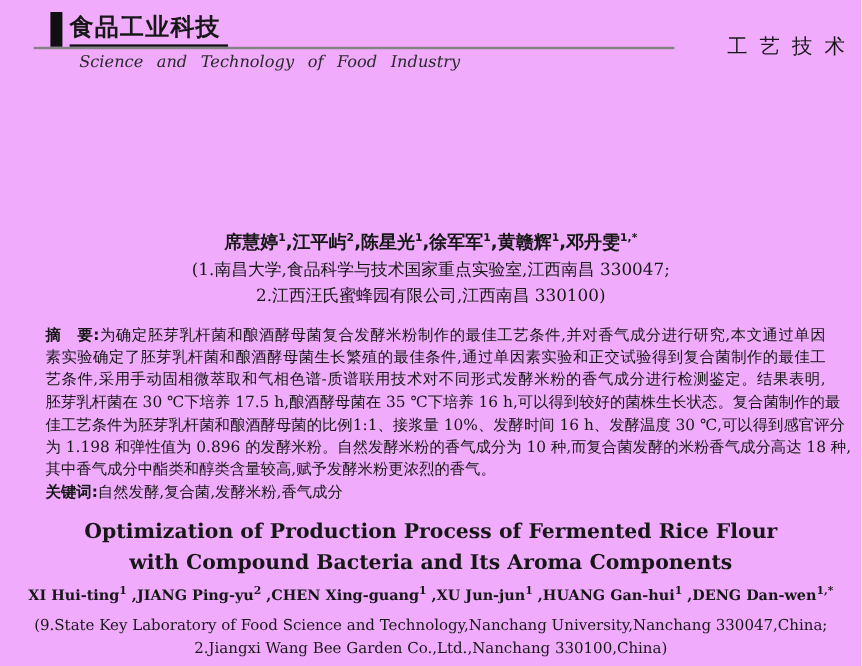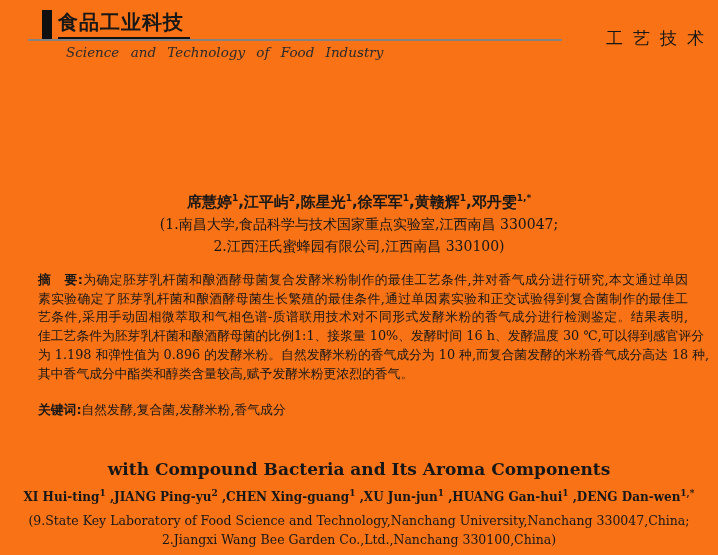--- a/index.html
+++ b/index.html
@@ -1,17 +1,17 @@
 <!DOCTYPE html>
 <html><head>
 <meta charset="utf-8">
 <style>
   html,body{margin:0;padding:0;background:#ffffff;}
   .page{
-    position:relative;width:718px;height:555px;background:#f97316;
+    position:relative;width:718px;height:555px;background:#f0abfc;
     font-family:"DejaVu Serif","Liberation Serif",serif;color:#171717;overflow:hidden;
   }
   
   .logo-bar{position:absolute;left:42px;top:10px;width:10px;height:29px;background:#101010;}
   .logo-cn{
     position:absolute;left:58px;top:9px;font-size:20px;font-weight:bold;
     letter-spacing:1px;border-bottom:2px solid #101010;padding:0 6px 1px 0;
     font-family:"DejaVu Serif",serif;
   }
   .header-rule{position:absolute;left:28px;top:39px;width:534px;height:2px;background:#838383;}
@@ -62,27 +62,29 @@
 
 
   <div class="cline authors-cn"><span>席慧婷</span><sup>1</sup>,<span>江平屿</span><sup>2</sup>,<span>陈星光</span><sup>1</sup>,<span>徐军军</span><sup>1</sup>,<span>黄赣辉</span><sup>1</sup>,<span>邓丹雯</span><sup>1,*</sup></div>
   <div class="cline affil-cn1">(1.南昌大学,食品科学与技术国家重点实验室,江西南昌 330047;</div>
   <div class="cline affil-cn2">2.江西汪氏蜜蜂园有限公司,江西南昌 330100)</div>
 
   <div class="abstract">
       <div class="abs-line"><span class="abs-label">摘　要:</span>为确定胚芽乳杆菌和酿酒酵母菌复合发酵米粉制作的最佳工艺条件,并对香气成分进行研究,本文通过单因</div>
       <div class="abs-line">素实验确定了胚芽乳杆菌和酿酒酵母菌生长繁殖的最佳条件,通过单因素实验和正交试验得到复合菌制作的最佳工</div>
       <div class="abs-line">艺条件,采用手动固相微萃取和气相色谱-质谱联用技术对不同形式发酵米粉的香气成分进行检测鉴定。结果表明,</div>
+      <div class="abs-line">胚芽乳杆菌在 30 ℃下培养 17.5 h,酿酒酵母菌在 35 ℃下培养 16 h,可以得到较好的菌株生长状态。复合菌制作的最</div>
       <div class="abs-line">佳工艺条件为胚芽乳杆菌和酿酒酵母菌的比例1:1、接浆量 10%、发酵时间 16 h、发酵温度 30 ℃,可以得到感官评分</div>
       <div class="abs-line">为 1.198 和弹性值为 0.896 的发酵米粉。自然发酵米粉的香气成分为 10 种,而复合菌发酵的米粉香气成分高达 18 种,</div>
       <div class="abs-line last">其中香气成分中酯类和醇类含量较高,赋予发酵米粉更浓烈的香气。</div>
     </div>
 
   <div class="keywords">
     <span class="kw-label">关键词:</span><span>自然发酵,复合菌,发酵米粉,香气成分</span>
   </div>
 
+  <div class="cline title-en te1">Optimization of Production Process of Fermented Rice Flour</div>
   <div class="cline title-en te2">with Compound Bacteria and Its Aroma Components</div>
   <div class="cline authors-en"><span>XI Hui-ting</span><sup>1</sup> ,<span>JIANG Ping-yu</span><sup>2</sup> ,<span>CHEN Xing-guang</span><sup>1</sup> ,<span>XU Jun-jun</span><sup>1</sup> ,<span>HUANG Gan-hui</span><sup>1</sup> ,<span>DENG Dan-wen</span><sup>1,*</sup></div>
   <div class="cline affil-en1">(9.State Key Laboratory of Food Science and Technology,Nanchang University,Nanchang 330047,China;</div>
   <div class="cline affil-en2">2.Jiangxi Wang Bee Garden Co.,Ltd.,Nanchang 330100,China)</div>
 
 </div>
 
 </body></html>

